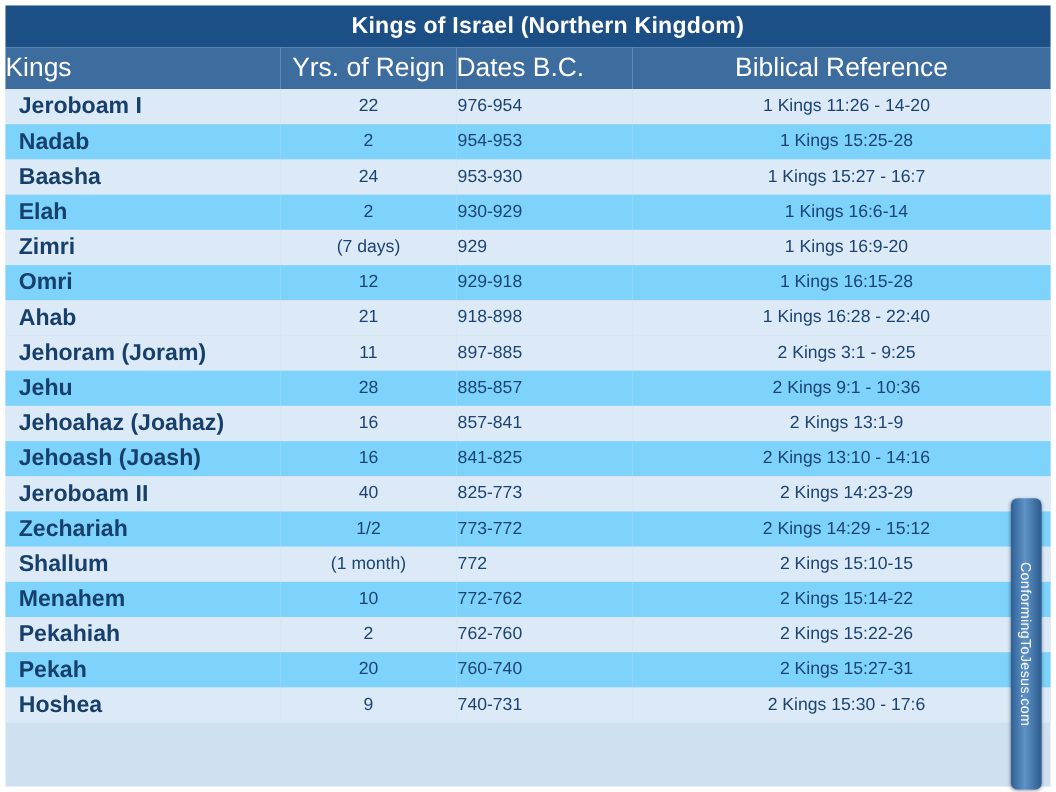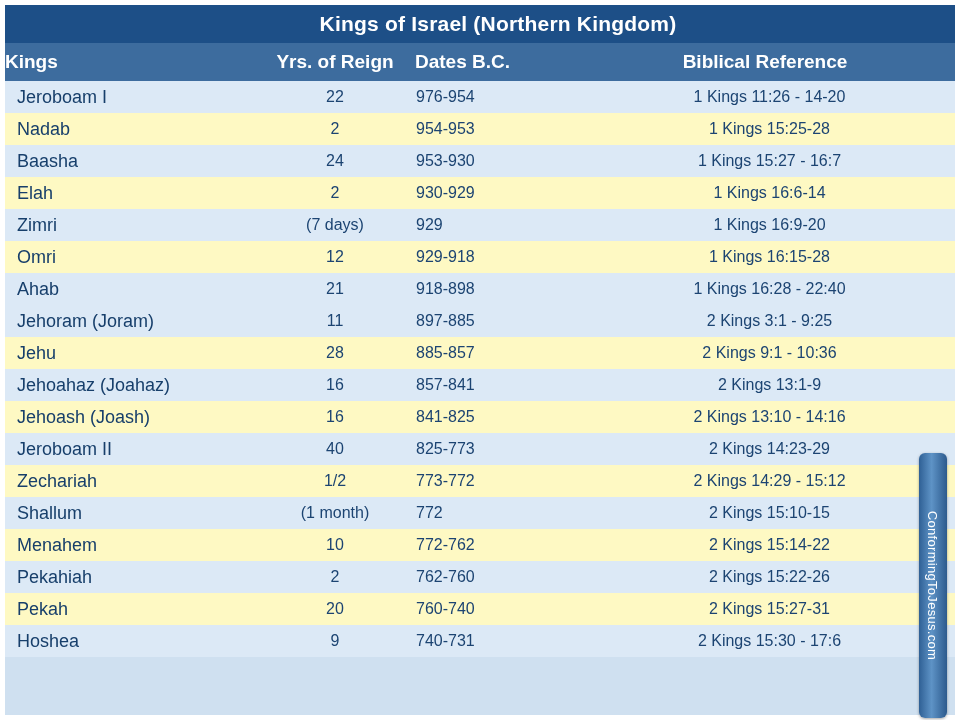--- a/index.html
+++ b/index.html
@@ -38,22 +38,22 @@
     width: 100%;
   }
   table.kings {
     width: 100%;
     border-collapse: collapse;
     table-layout: fixed;
   }
   table.kings thead th {
     background: #3d6c9e;
     color: #ffffff;
-    font-size: 19px;
-    font-weight: bold;
+    font-size: 24px;
+    font-weight: normal;
     height: 38px;
     padding: 0 0 0 0;
     vertical-align: middle;
   }
   th.col-king, td.col-king {
     width: 250px;
     text-align: left;
     padding-left: 12px;
   }
   th.col-years, td.col-years {
@@ -69,30 +69,30 @@
     text-align: center;
     padding-left: 10px;
   }
   table.kings tbody tr {
     height: 32px;
   }
   table.kings tbody tr.odd td {
     background: #dce9f6;
   }
   table.kings tbody tr.even td {
-    background: #fef9c3;
+    background: #7dd3fc;
   }
   table.kings tbody td {
     font-size: 16px;
     color: #173f6b;
     vertical-align: middle;
   }
   table.kings tbody td.col-king {
-    font-weight: normal;
-    font-size: 18px;
+    font-weight: bold;
+    font-size: 21px;
   }
   table.kings tbody td.col-years,
   table.kings tbody td.col-dates {
     font-weight: normal;
     color: #1c4472;
   }
   table.kings tbody td.col-ref {
     font-weight: normal;
     color: #1c4472;
   }

